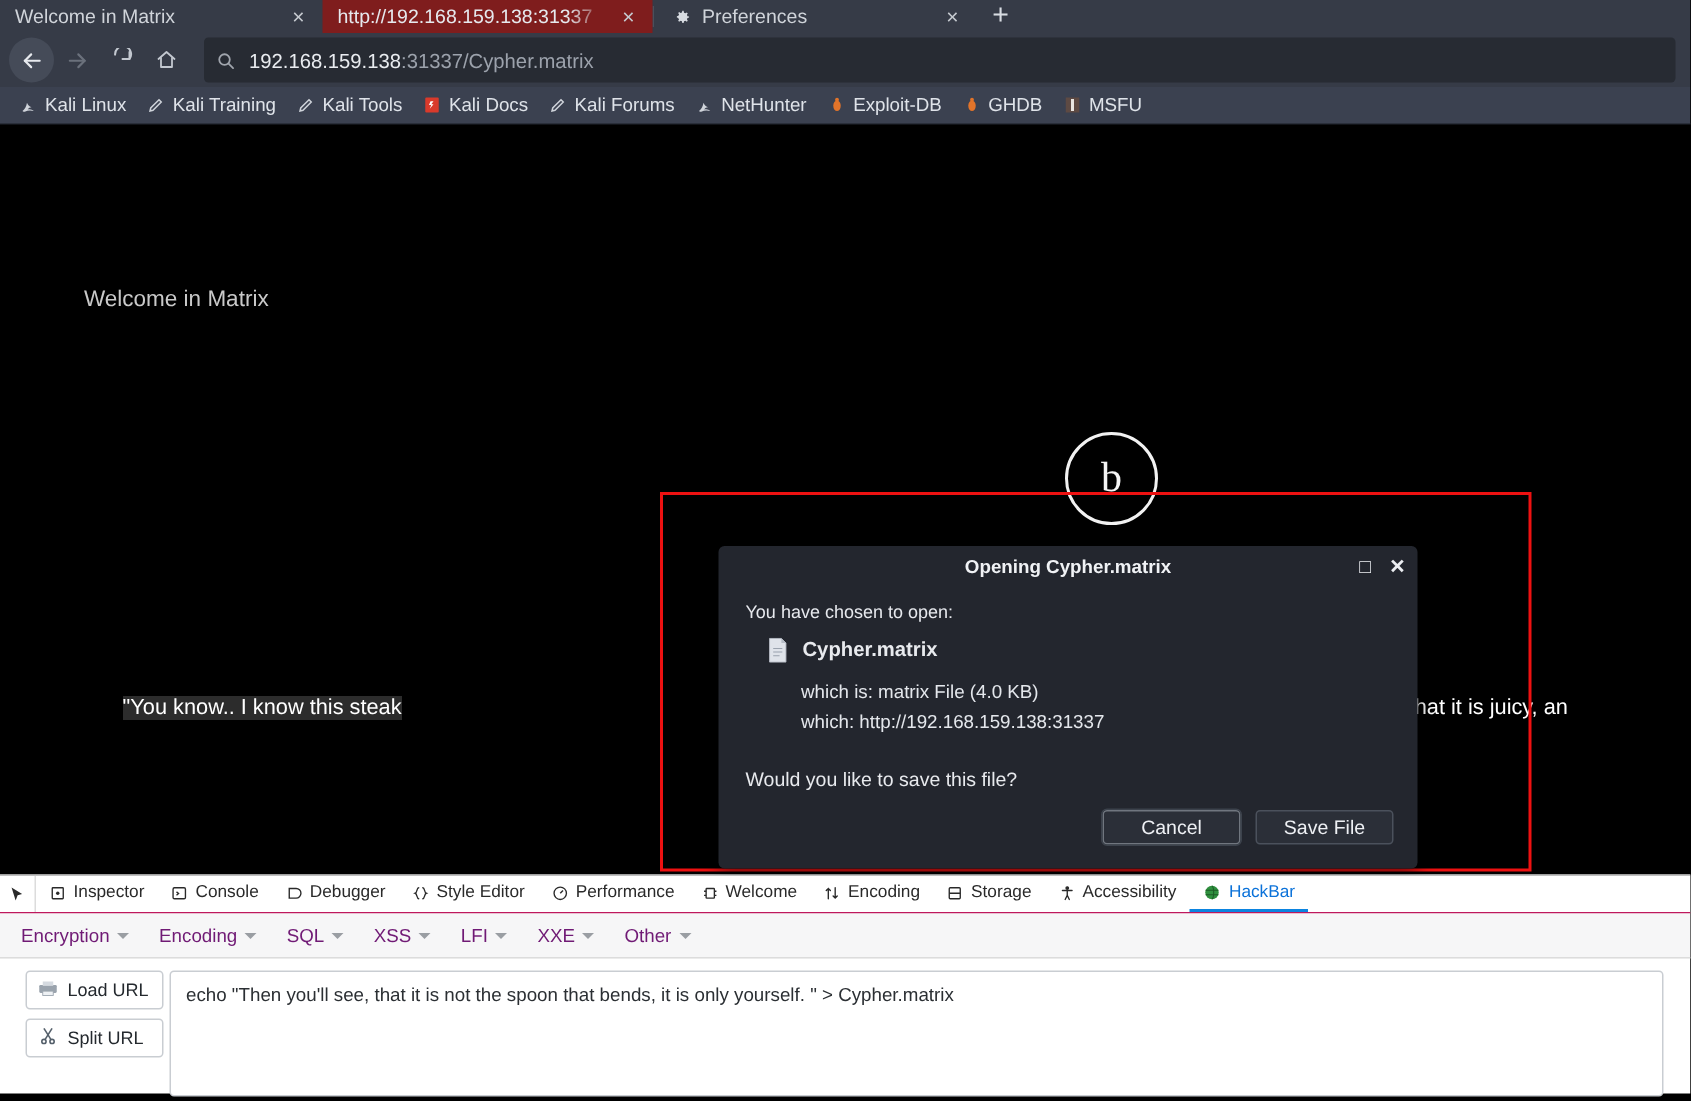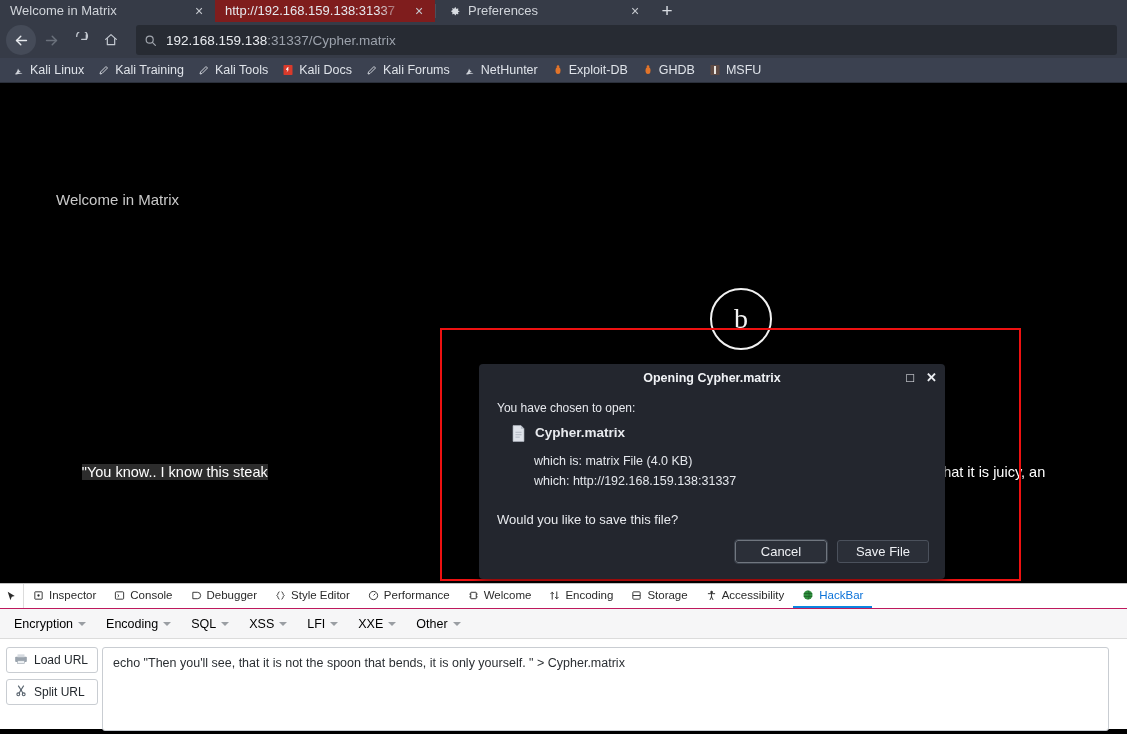--- a/index.html
+++ b/index.html
@@ -269,39 +269,40 @@
   .dt-tab.active { color: #0b72d9; border-bottom-color: #0b84e0; }
 
   .hb-toolbar {
     height: 30px;
     background: #f6f6f7;
     border-bottom: 1px solid #dcdcdc;
     display: flex;
     align-items: center;
     padding-left: 4px;
     font-size: 12.5px;
-    color: #000000;
+    color: #701a75;
   }
   .hb-menu {
     padding: 0 10px;
     display: flex; align-items: center; gap: 5px;
     cursor: pointer;
     height: 24px;
   }
   .caret {
     width: 0; height: 0;
     border-left: 4px solid transparent;
     border-right: 4px solid transparent;
     border-top: 4px solid #9a9ea3;
   }
 
   .hb-main {
     display: flex;
     padding: 8px 12px 0 0;
     height: 90px;
+    margin-left: 11px;
   }
   .hb-left {
     width: 102px;
     padding: 0 4px 0 6px;
     display: flex; flex-direction: column; gap: 6px;
   }
   .hb-btn {
     height: 26px;
     border: 1px solid #c9cdd2;
     border-radius: 3px;

